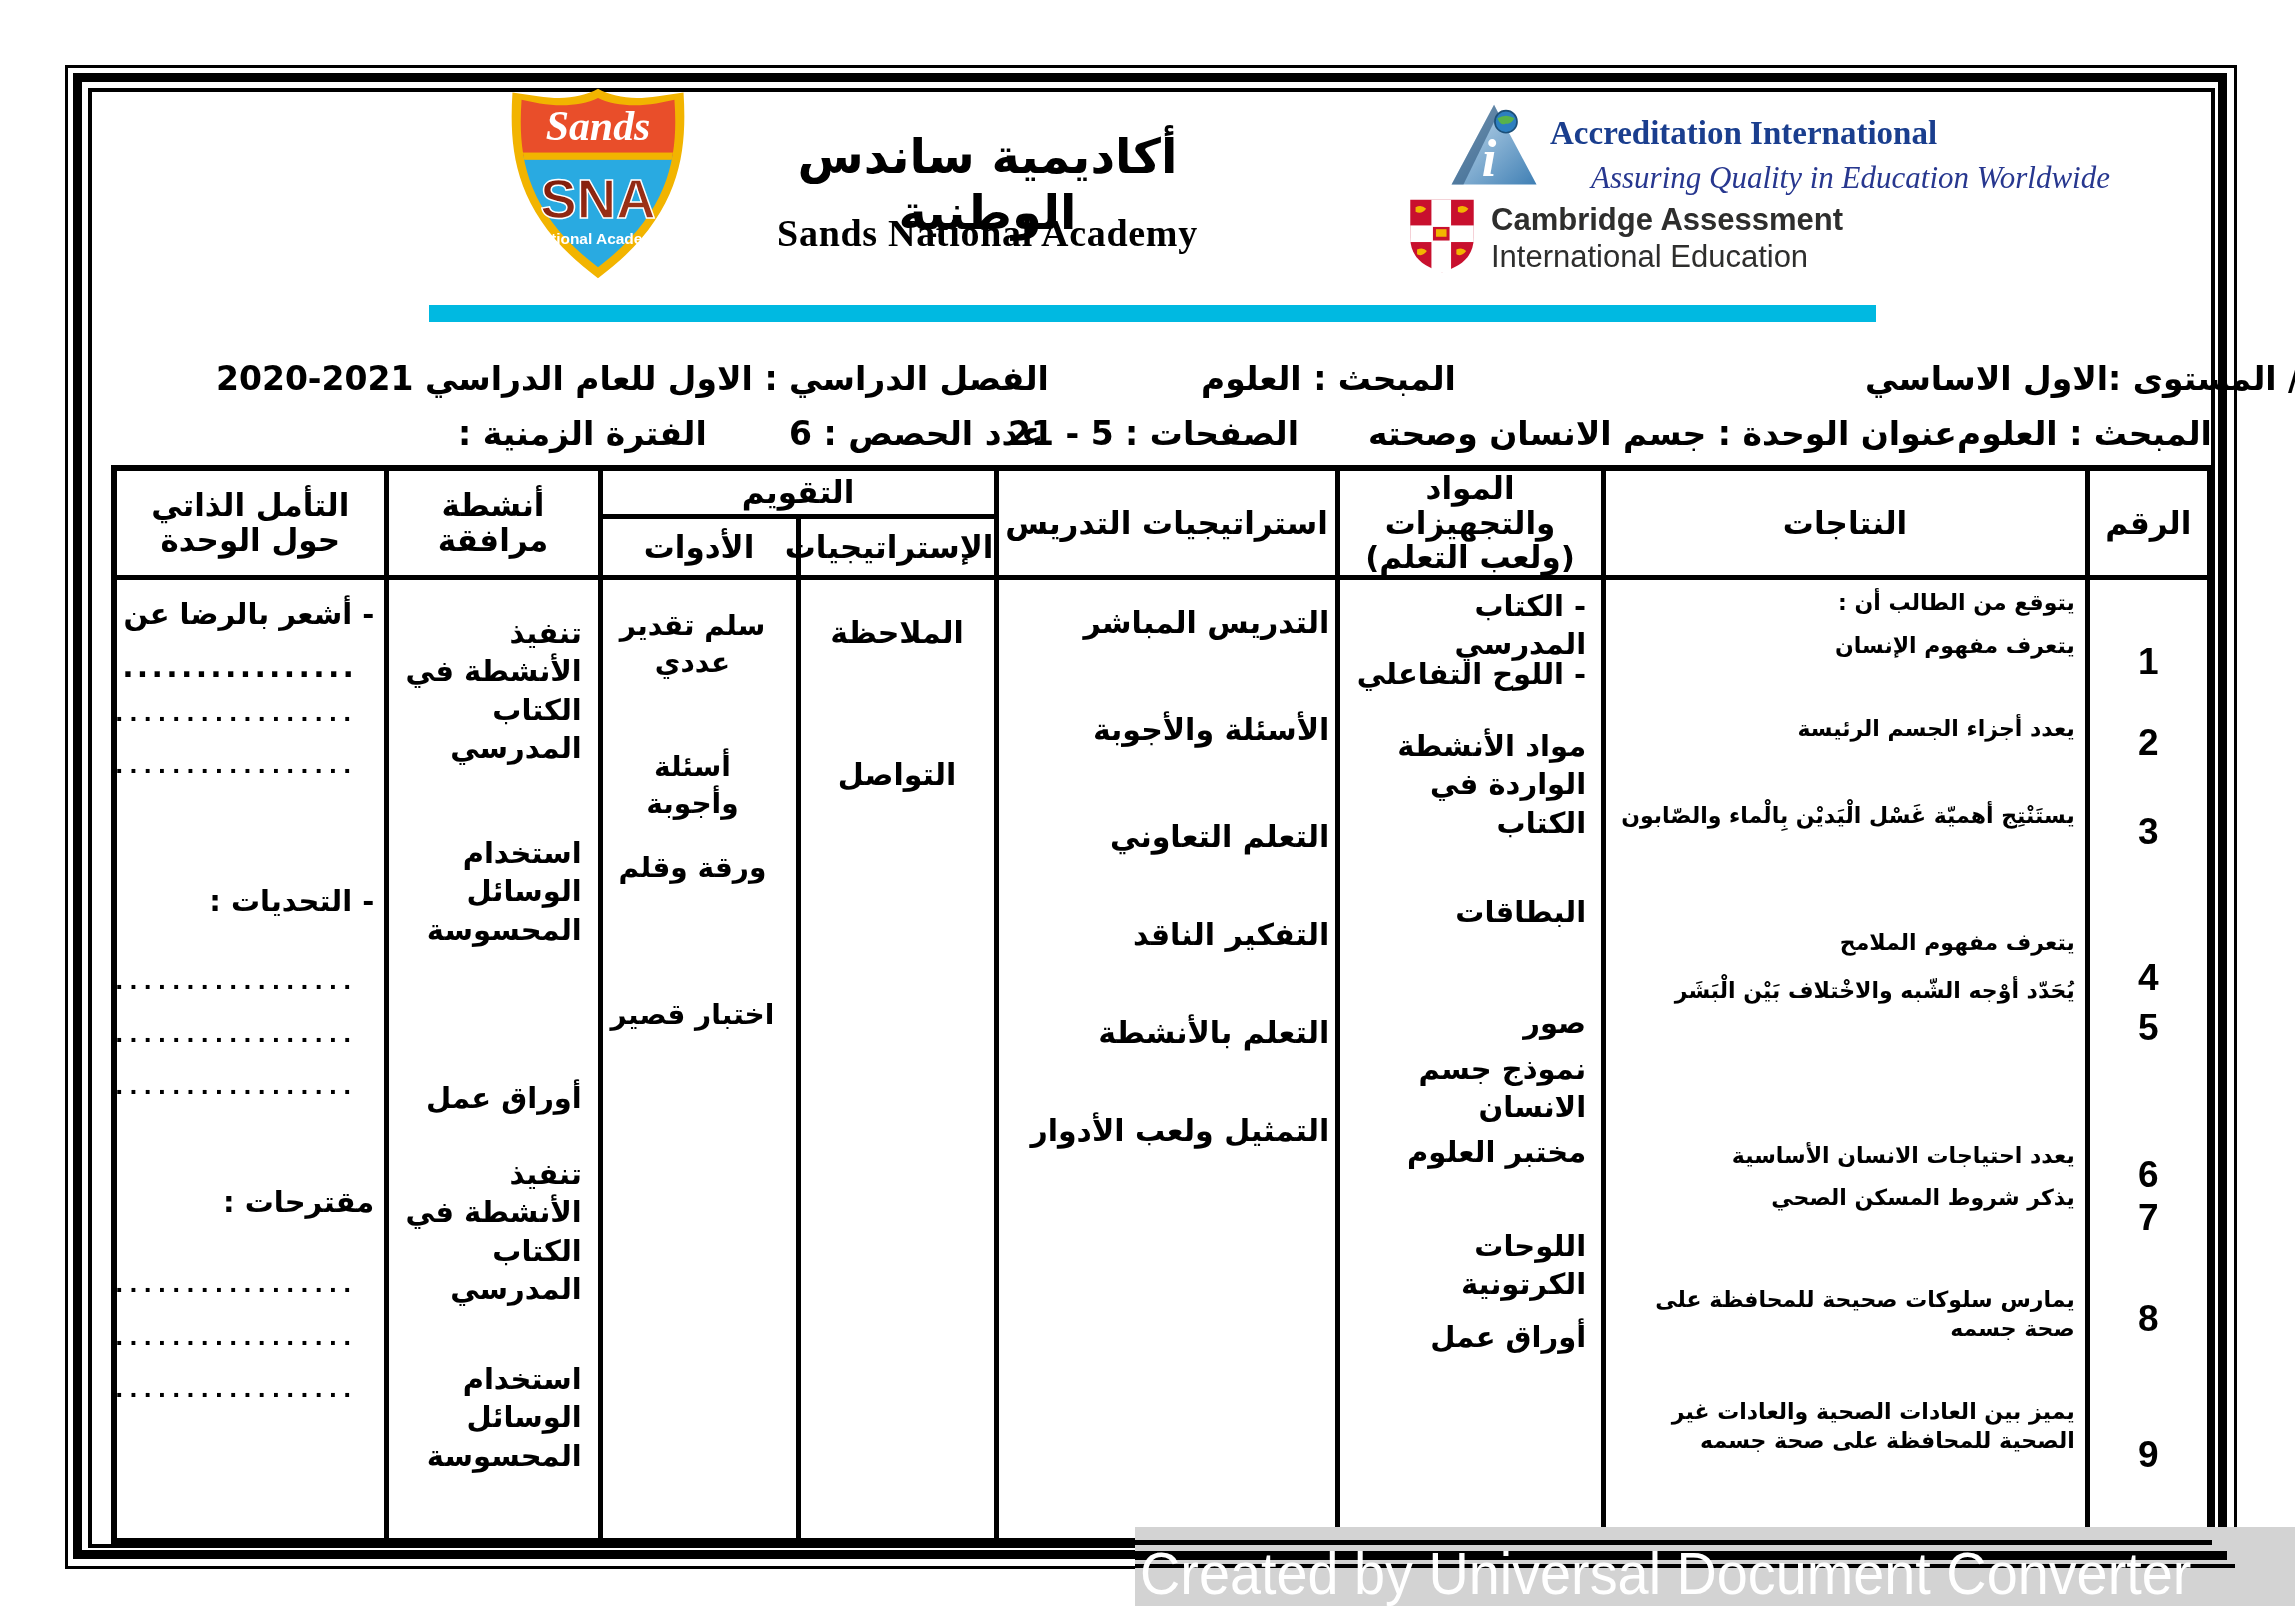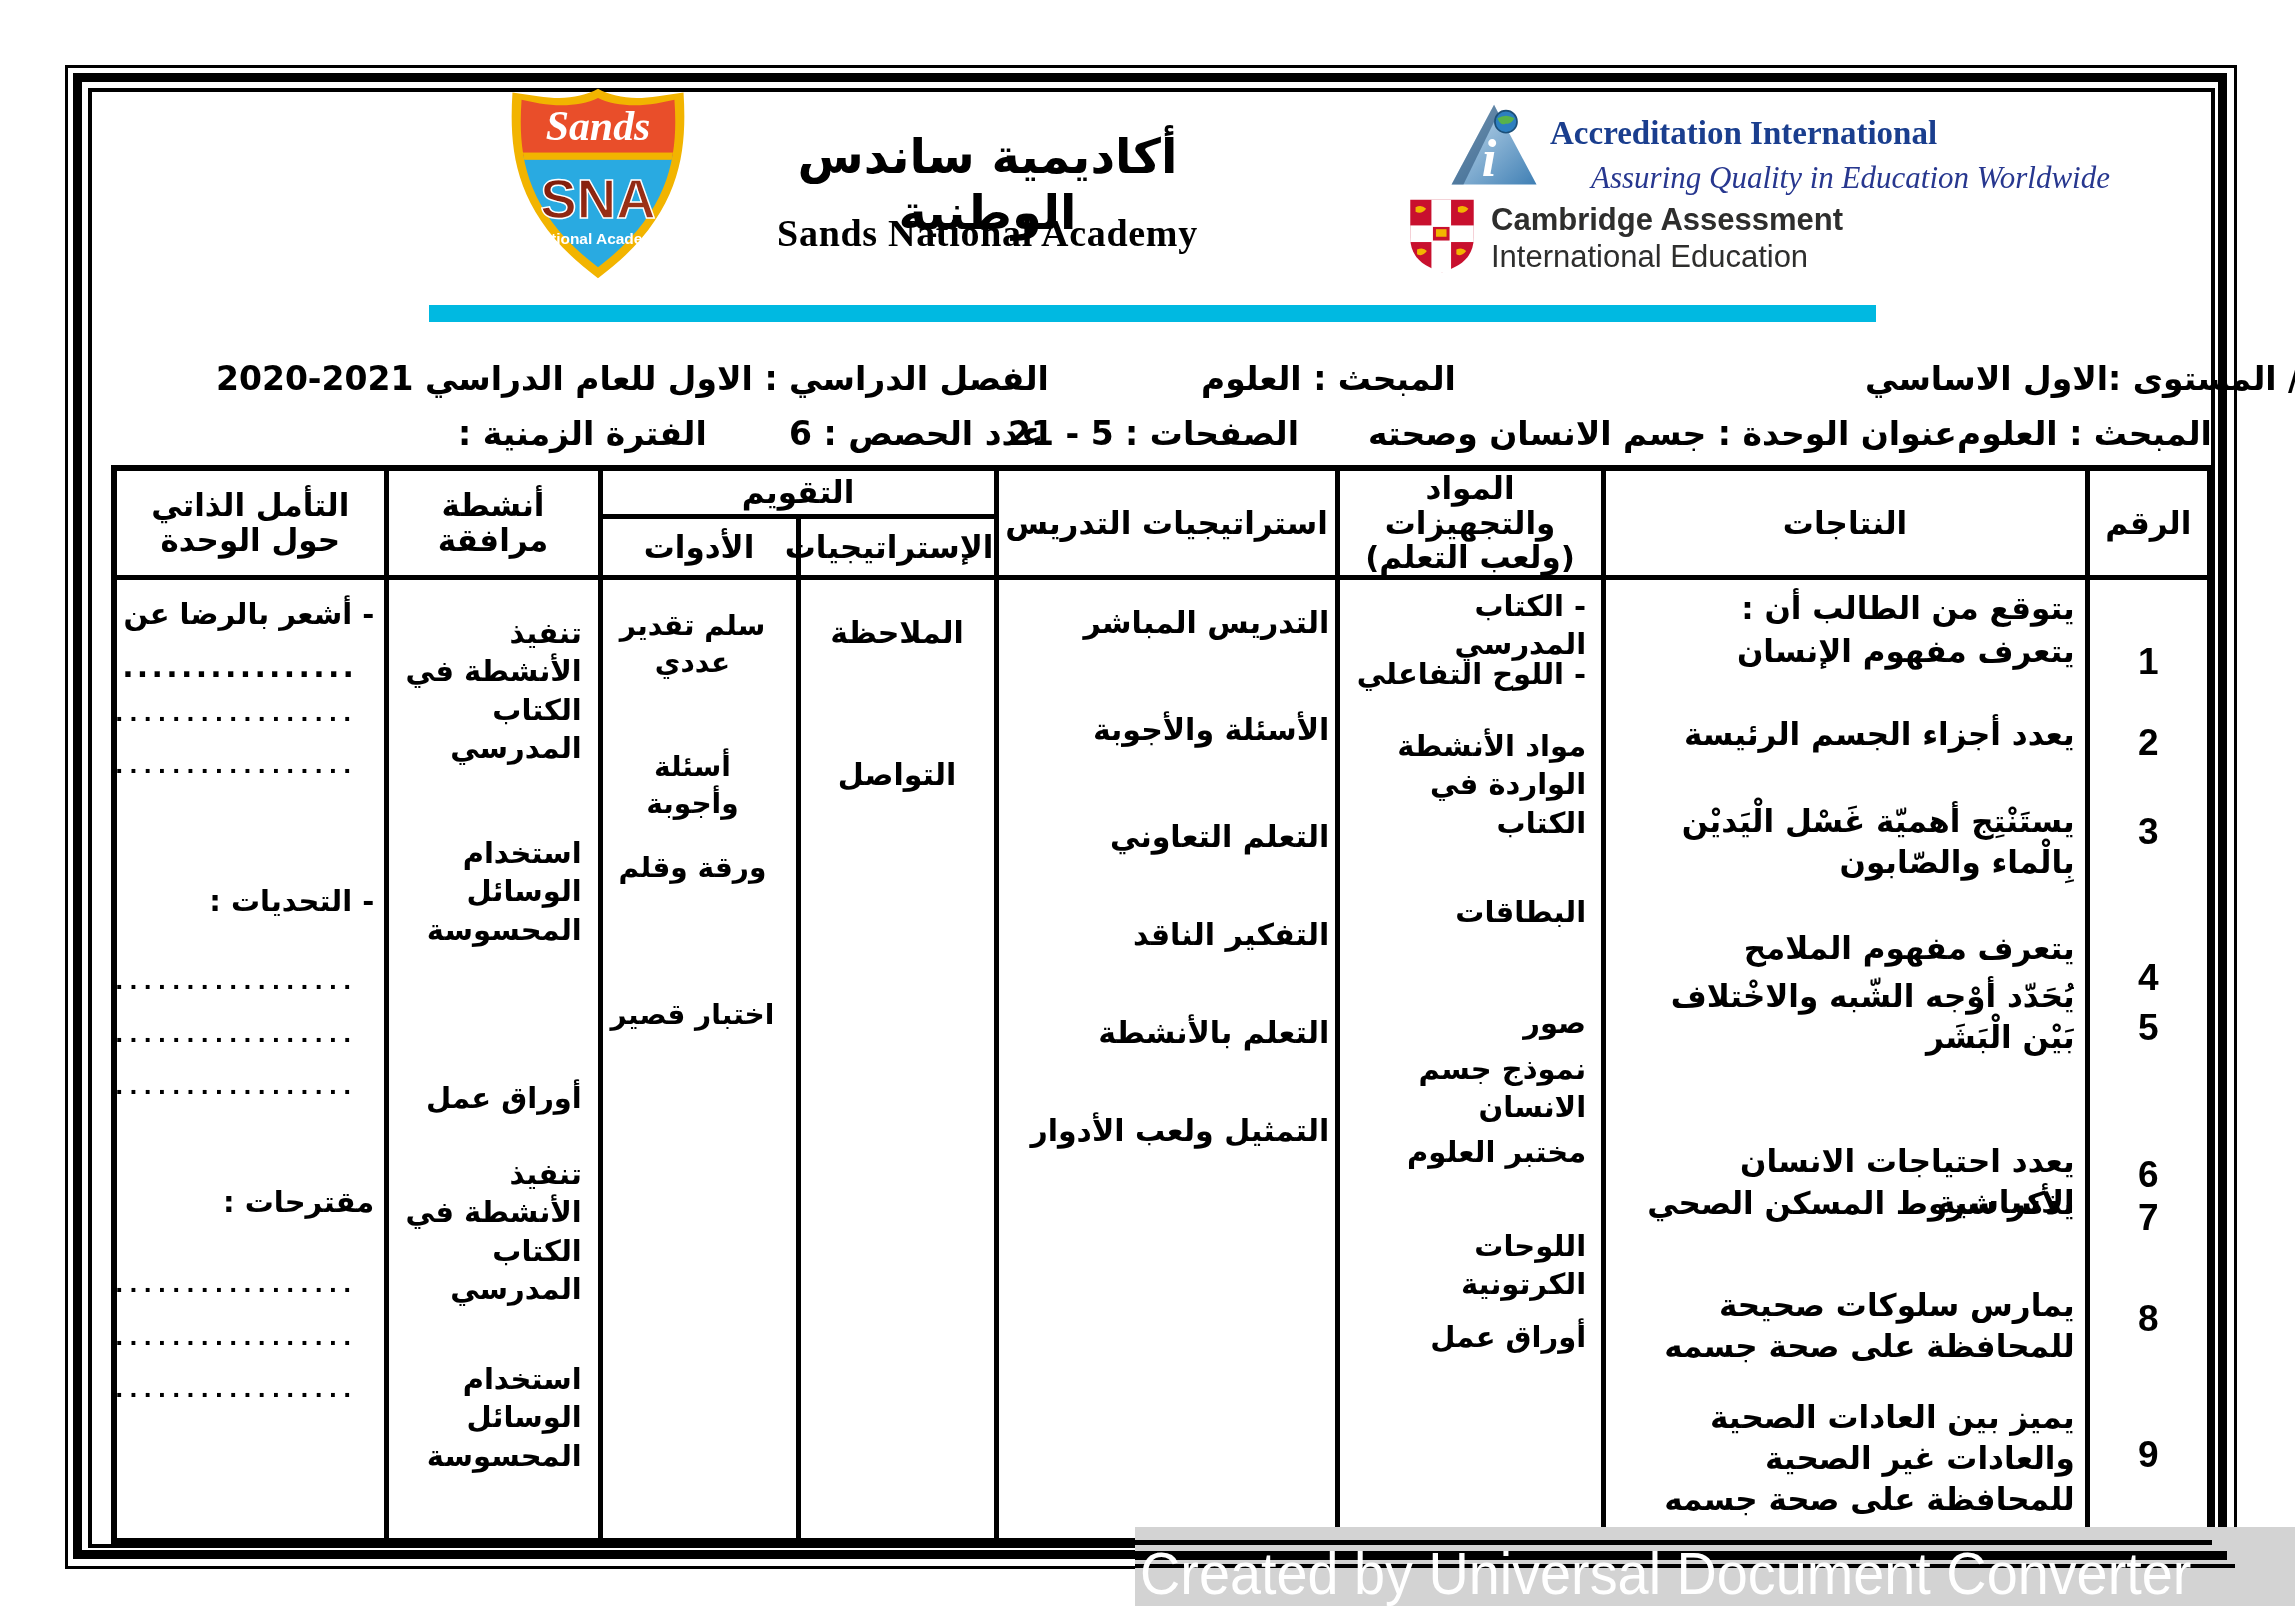--- a/index.html
+++ b/index.html
@@ -29,21 +29,21 @@
   
   .inf{position:absolute;direction:rtl;font-size:33px;font-weight:bold;color:#000;white-space:nowrap;}
   
   table.plan{position:absolute;left:111px;top:465px;width:2095px;height:1071px;direction:rtl;
     border-collapse:collapse;table-layout:fixed;}
   table.plan th, table.plan td{border:5.2px solid #000;padding:0;vertical-align:middle;}
   table.plan{border:6.5px solid #000;}
   th{font-size:31px;font-weight:bold;color:#000;text-align:center;line-height:1.12;}
   td.body-cell{position:relative;vertical-align:top;}
   td.body-cell p{position:absolute;margin:0;font-weight:bold;color:#000;line-height:1.32;}
-  .c-out p{right:9.8px;left:13px;text-align:right;font-size:31px;}
+  .c-out p{right:9.8px;left:13px;text-align:right;font-size:22px;}
   .c-num p{right:0;left:0;text-align:center;font-size:37px;font-weight:normal;
     font-family:"Liberation Sans", sans-serif;}
   .c-mat p{right:14.4px;left:6.5px;text-align:right;font-size:29px;}
   .c-str p{right:5.2px;left:5.2px;font-size:30px;}
   .c-evs p{right:3.9px;left:3.9px;text-align:center;font-size:30px;}
   .c-tol p{right:18.3px;left:5.2px;text-align:center;font-size:28px;}
   .c-act p{right:15.7px;left:5.2px;text-align:right;font-size:29px;}
   .c-ref p{right:9.2px;left:6.5px;text-align:right;font-size:29px;}
   .c-ref p.dots{font-size:22px;letter-spacing:5.9px;font-weight:bold;text-align:right;padding-right:17px;}
   .c-ref p.dots-bold{font-size:30px;letter-spacing:3.3px;font-weight:bold;text-align:right;padding-right:17px;}

